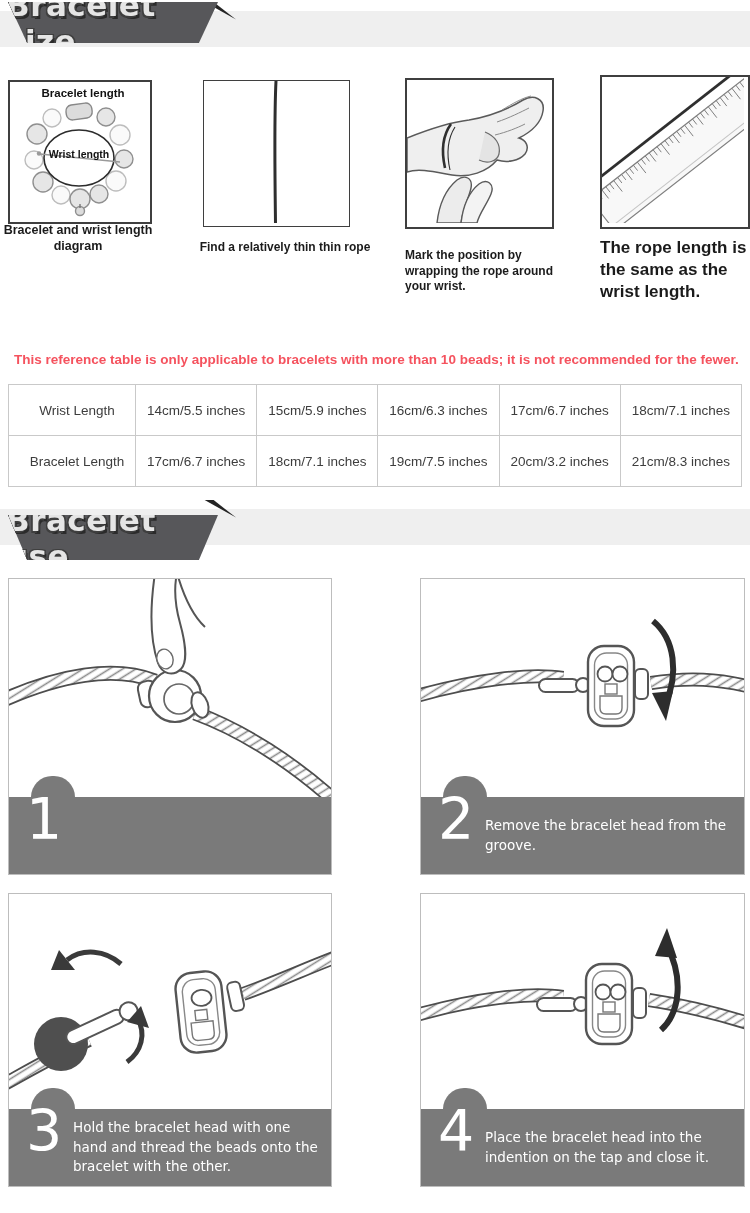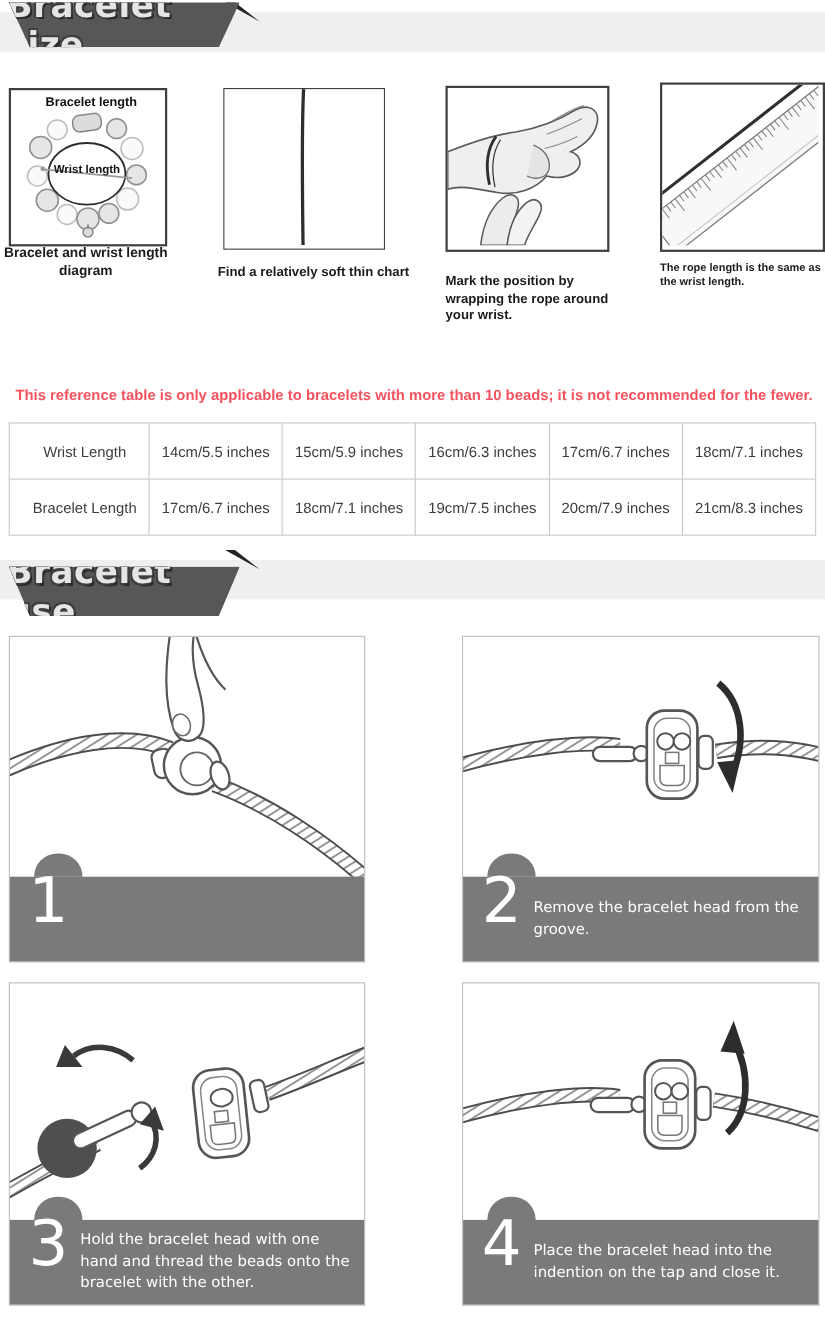--- a/index.html
+++ b/index.html
@@ -70,21 +70,21 @@
     <div class="lblA" style="left:18px;top:5px;width:110px;text-align:center;font-size:11.5px;">Bracelet length</div>
     <div class="lblA" style="left:24px;top:66px;width:90px;text-align:center;font-size:10.5px;">Wrist length</div>
   </div>
   <div class="mcap" style="left:0px;top:222px;width:156px;text-align:center;">Bracelet and wrist length diagram</div>
 
   <div class="mbox" style="left:203px;top:80px;width:145px;height:145px;border-width:1.5px;">
     <svg width="142" height="142" viewBox="0 0 142 142">
       <path d="M 72,0 C 70,40 71,100 71.5,142" stroke="#2e2e2e" stroke-width="3" fill="none"></path>
     </svg>
   </div>
-  <div class="mcap" style="left:180px;top:240px;width:210px;text-align:center;font-size:12px;">Find a relatively soft thin chart</div>
+  <div class="mcap" style="left:180px;top:240px;width:210px;text-align:center;font-size:12px;">Find a relatively thin thin rope</div>
 
   <div class="mbox" style="left:405px;top:78px;width:145px;height:147px;">
     <svg width="141" height="143" viewBox="0 0 141 143">
       <path d="M 0,58 C 25,48 45,42 62,40 C 85,36 103,28 116,20 C 127,14 138,19 136,31 C 134,44 124,52 112,58
                C 119,60 123,67 118,74 C 112,81 100,83 90,80 C 80,92 62,98 45,95 C 28,92 12,88 0,92 Z" fill="#efefef" stroke="#5a5a5a" stroke-width="1.5"></path>
       <path d="M 95,30 C 105,24 115,18 124,16 M 90,42 C 102,38 114,32 122,28 M 88,55 C 100,52 110,48 118,44" stroke="#8a8a8a" stroke-width="1" fill="none"></path>
       <path d="M 78,52 C 88,56 94,64 92,74 C 90,82 80,84 72,80" fill="#e4e4e4" stroke="#6b6b6b" stroke-width="1.2"></path>
       <path d="M 38,88 C 34,70 36,55 44,44" stroke="#2f2f2f" stroke-width="2.6" fill="none"></path>
       <path d="M 43,90 C 39,72 41,58 48,47" stroke="#2f2f2f" stroke-width="1.1" fill="none"></path>
       <path d="M 30,143 C 32,125 38,110 50,100 C 58,94 66,98 64,108 C 62,118 56,128 54,143 Z" fill="#ececec" stroke="#5a5a5a" stroke-width="1.4"></path>
@@ -136,40 +136,40 @@
             <line x1="175" y1="0" x2="175" y2="7"></line>
             <line x1="180" y1="0" x2="180" y2="14"></line>
           <line x1="185" y1="0" x2="185" y2="7"></line>
             <line x1="190" y1="0" x2="190" y2="7"></line>
             <line x1="195" y1="0" x2="195" y2="11"></line>
         </g>
         <line x1="0" y1="35" x2="215" y2="35" stroke="#c4c4c4" stroke-width="1"></line>
       </g>
     </svg>
   </div>
-  <div class="mcap" style="left:600px;top:237px;width:150px;text-align:left;font-size:10px;">The rope length is the same as the wrist length.</div>
+  <div class="mcap" style="left:600px;top:237px;width:150px;text-align:left;font-size:17px;">The rope length is the same as the wrist length.</div>
 
   <div class="note">This reference table is only applicable to bracelets with more than 10 beads; it is not recommended for the fewer.</div>
 
   <table class="size">
     <tbody>
         <tr>
       <td class="rowlabel">Wrist Length</td>
       <td>14cm/5.5 inches</td>
       <td>15cm/5.9 inches</td>
       <td>16cm/6.3 inches</td>
       <td>17cm/6.7 inches</td>
       <td>18cm/7.1 inches</td>
     </tr>
     <tr>
       <td class="rowlabel">Bracelet Length</td>
       <td>17cm/6.7 inches</td>
       <td>18cm/7.1 inches</td>
       <td>19cm/7.5 inches</td>
-      <td>20cm/7.9 inches</td>
+      <td>20cm/3.2 inches</td>
       <td>21cm/8.3 inches</td>
     </tr>
   </tbody>
     </table>
 
   <div class="strip" style="top:509px;height:36px;"></div>
   <div class="fold" style="left:204px;top:500px;"></div>
   <div class="ribbon" style="top:515px;height:45px;">
     <span class="rlabel">Bracelet use</span>
   </div>

